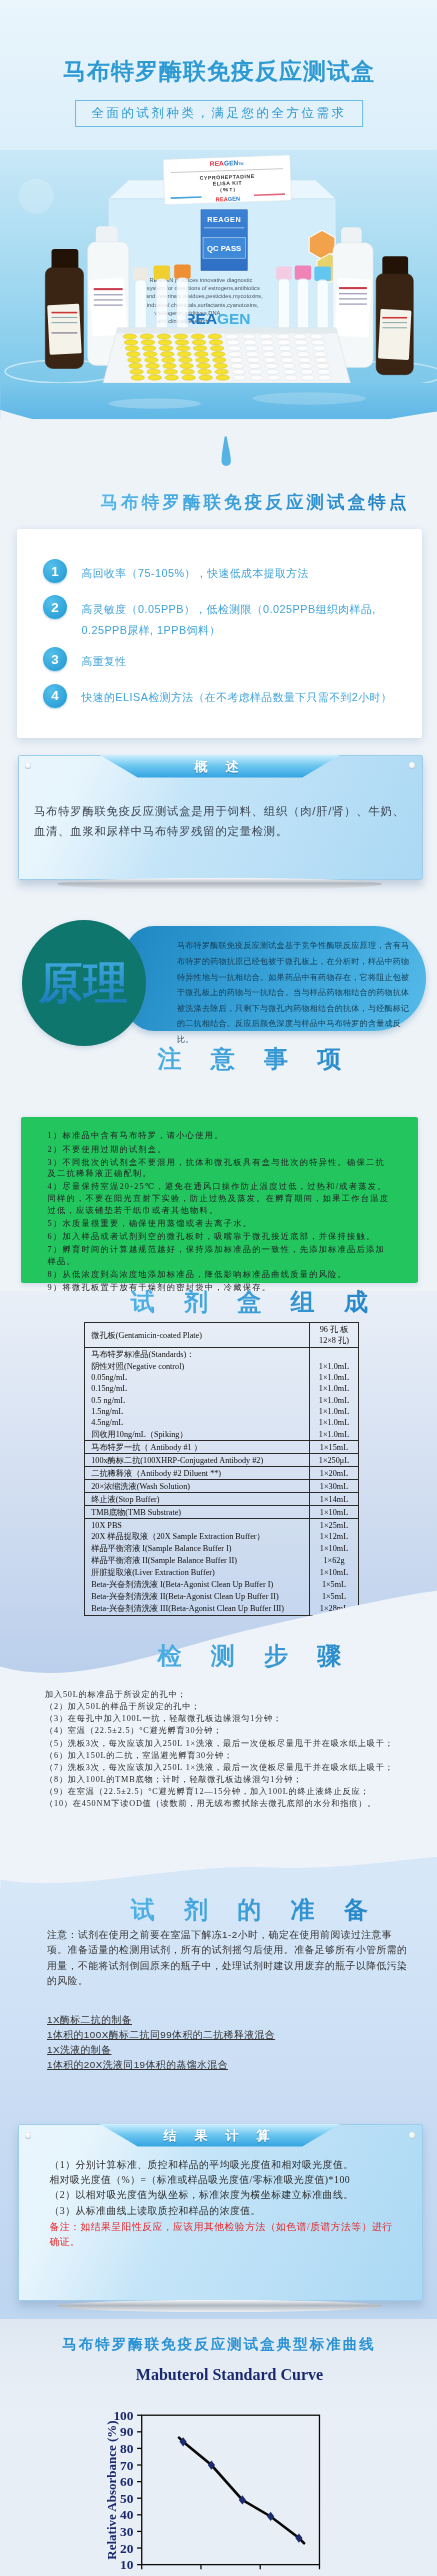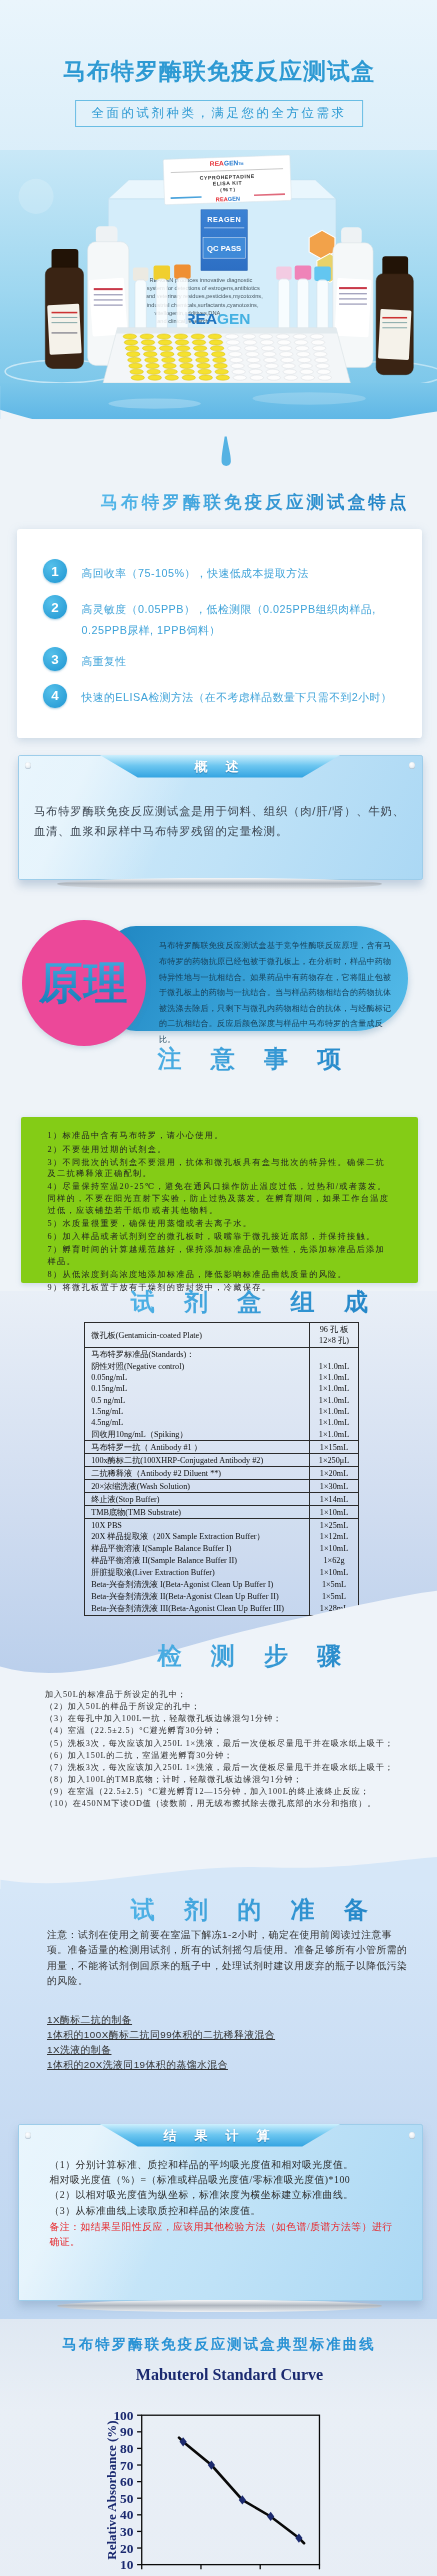--- a/index.html
+++ b/index.html
@@ -27,26 +27,26 @@
 
   .panel{background:linear-gradient(115deg,#d3ecfb 0%,#bfe2f7 55%,#abd8f4 100%);border:0.5px solid #9dcdea;border-radius:2.1px;box-shadow:0 5.2px 8.2px rgba(110,140,175,.35);}
   .panel::before{content:"";position:absolute;inset:0;background:linear-gradient(115deg,rgba(255,255,255,.5) 16%,rgba(255,255,255,0) 40%);pointer-events:none;}
   .ribbon{position:absolute;top:-1.5px;left:50%;transform:translateX(-50%);width:242px;height:24px;background:linear-gradient(180deg,#cdeffd 0%,#6cc6f0 45%,#2da0e0 100%);clip-path:polygon(0 0,100% 0,84% 96%,16% 96%);display:flex;align-items:center;justify-content:center;color:#fff;font-size:13px;font-weight:700;letter-spacing:7.2px;text-shadow:0 0.5px 1px rgba(0,60,110,.4);}
   .pin{position:absolute;width:6.7px;height:6.7px;border-radius:50%;background:radial-gradient(circle at 35% 30%,#ffffff,#dde7ee);box-shadow:inset 0 -0.5px 1px rgba(90,120,150,.5);}
   .pedestal{background:linear-gradient(180deg,#f6f8fa 0%,#aeb6bf 45%,#eef1f4 100%);border-radius:50%;filter:blur(0.5px);}
 
   .overview-panel{top:755px;left:17.5px;width:403px;height:123px;}
   .overview-text{position:absolute;top:45px;left:15.5px;width:373px;color:#3c4550;font-size:11.3px;letter-spacing:0.8px;line-height:1.8;}
 
-  .prin-box{top:926px;left:107px;width:301px;height:105px;border-radius:29px 52px 52px 29px;background:linear-gradient(120deg,#1f86c2 0%,#3ba5da 55%,#55bbе9 100%);background:linear-gradient(120deg,#1f86c2 0%,#3ba5da 55%,#55bbe9 100%);box-shadow:0 3.1px 6.2px rgba(60,120,160,.3);}
+  .prin-box{top:926px;left:125px;width:301px;height:105px;border-radius:29px 52px 52px 29px;background:linear-gradient(120deg,#1f86c2 0%,#3ba5da 55%,#55bbе9 100%);background:linear-gradient(120deg,#1f86c2 0%,#3ba5da 55%,#55bbe9 100%);box-shadow:0 3.1px 6.2px rgba(60,120,160,.3);}
   .prin-text{position:absolute;top:12.4px;left:52px;width:236px;color:#163d55;font-size:8px;line-height:1.95;letter-spacing:0.3px;}
-  .prin-ell{top:920px;left:21.6px;width:124px;height:126px;background:#ec4899;border-radius:50%;box-shadow:0 2.1px 5.2px rgba(90,130,160,.25);display:flex;align-items:center;justify-content:center;}
+  .prin-ell{top:920px;left:21.6px;width:124px;height:126px;background:#0f766e;border-radius:50%;box-shadow:0 2.1px 5.2px rgba(90,130,160,.25);display:flex;align-items:center;justify-content:center;}
   .prin-label{font-size:44px;font-weight:800;letter-spacing:1px;background:linear-gradient(180deg,#45aee2,#1273b2);-webkit-background-clip:text;background-clip:text;color:transparent;}
 
-  .notice-panel{top:1117px;left:20.6px;width:397px;height:166px;background:#84cc16;border-radius:2.1px;box-shadow:0 1.5px 5.2px rgba(150,175,200,.35);padding:13.4px 27px;box-sizing:border-box;}
+  .notice-panel{top:1117px;left:20.6px;width:397px;height:166px;background:#22c55e;border-radius:2.1px;box-shadow:0 1.5px 5.2px rgba(150,175,200,.35);padding:13.4px 27px;box-sizing:border-box;}
   .note-line{font-family:"Liberation Serif","DejaVu Serif",serif;color:#222;font-size:8.2px;letter-spacing:1.3px;line-height:1.42;margin-bottom:1.5px;}
 
   .kit-table{top:1322px;left:84px;width:273px;border:1px solid #2b2b2b;background:rgba(255,255,255,.06);font-family:"Liberation Serif","DejaVu Serif",serif;color:#101010;font-size:8.2px;}
   .trow{display:flex;min-height:11.3px;}
   .trow.sep{border-bottom:1px solid #2b2b2b;}
   .c1{flex:1;padding:0.5px 3.1px 0.5px 6.2px;display:flex;align-items:center;}
   .c2{width:49px;border-left:1px solid #2b2b2b;display:flex;align-items:center;justify-content:center;text-align:center;padding:0.5px 1px;box-sizing:border-box;}
 
   .steps{top:1689px;left:45px;width:361px;font-family:"Liberation Serif","DejaVu Serif",serif;color:#2c2c2c;font-size:8.2px;letter-spacing:0.8px;line-height:1.42;}
   .step-line{margin-bottom:0.5px;}

